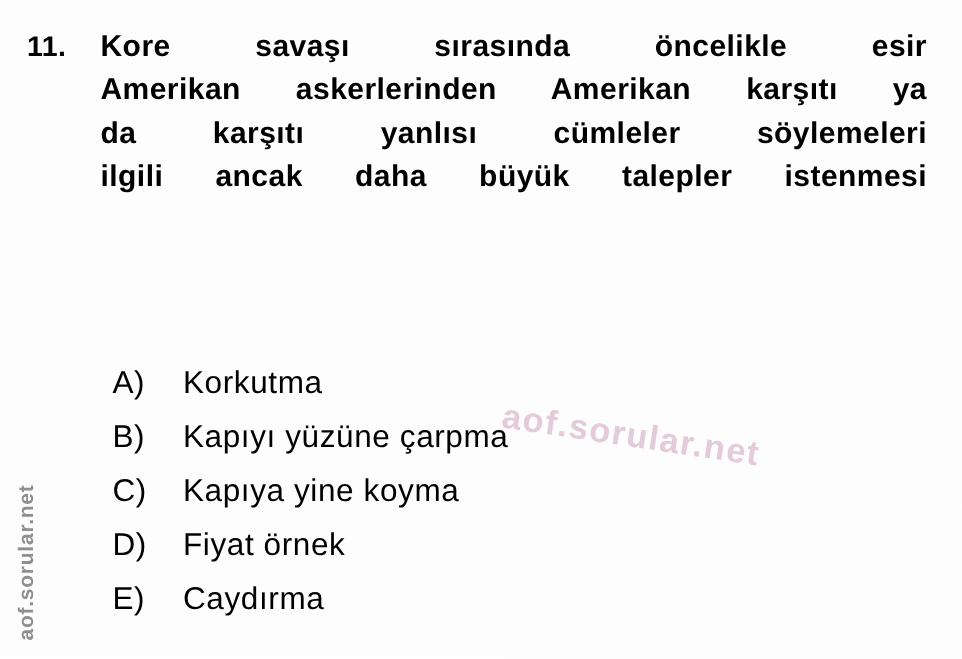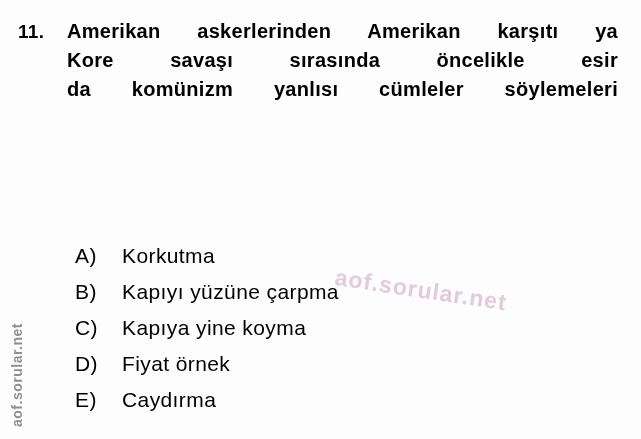--- a/index.html
+++ b/index.html
@@ -107,23 +107,24 @@
   }
 </style>
 </head>
 <body>
 
 <div id="canvas">
 
   <div class="q-number">11.</div>
 
   <div class="q-text">
+    <div class="q-line">Kore savaşı sırasında öncelikle esir</div>
     <div class="q-line">Amerikan askerlerinden Amerikan karşıtı ya</div>
-    <div class="q-line">Kore savaşı sırasında öncelikle esir</div>
-    <div class="q-line">da komünizm yanlısı cümleler söylemeleri</div>
+    <div class="q-line">da karşıtı yanlısı cümleler söylemeleri</div>
+    <div class="q-line">ilgili ancak daha büyük talepler istenmesi</div>
   </div>
 
   <div class="options">
     <div class="option-row">
       <span class="option-letter">A)</span>
       <span class="option-text">Korkutma</span>
     </div>
     <div class="option-row">
       <span class="option-letter">B)</span>
       <span class="option-text">Kapıyı yüzüne çarpma</span>

